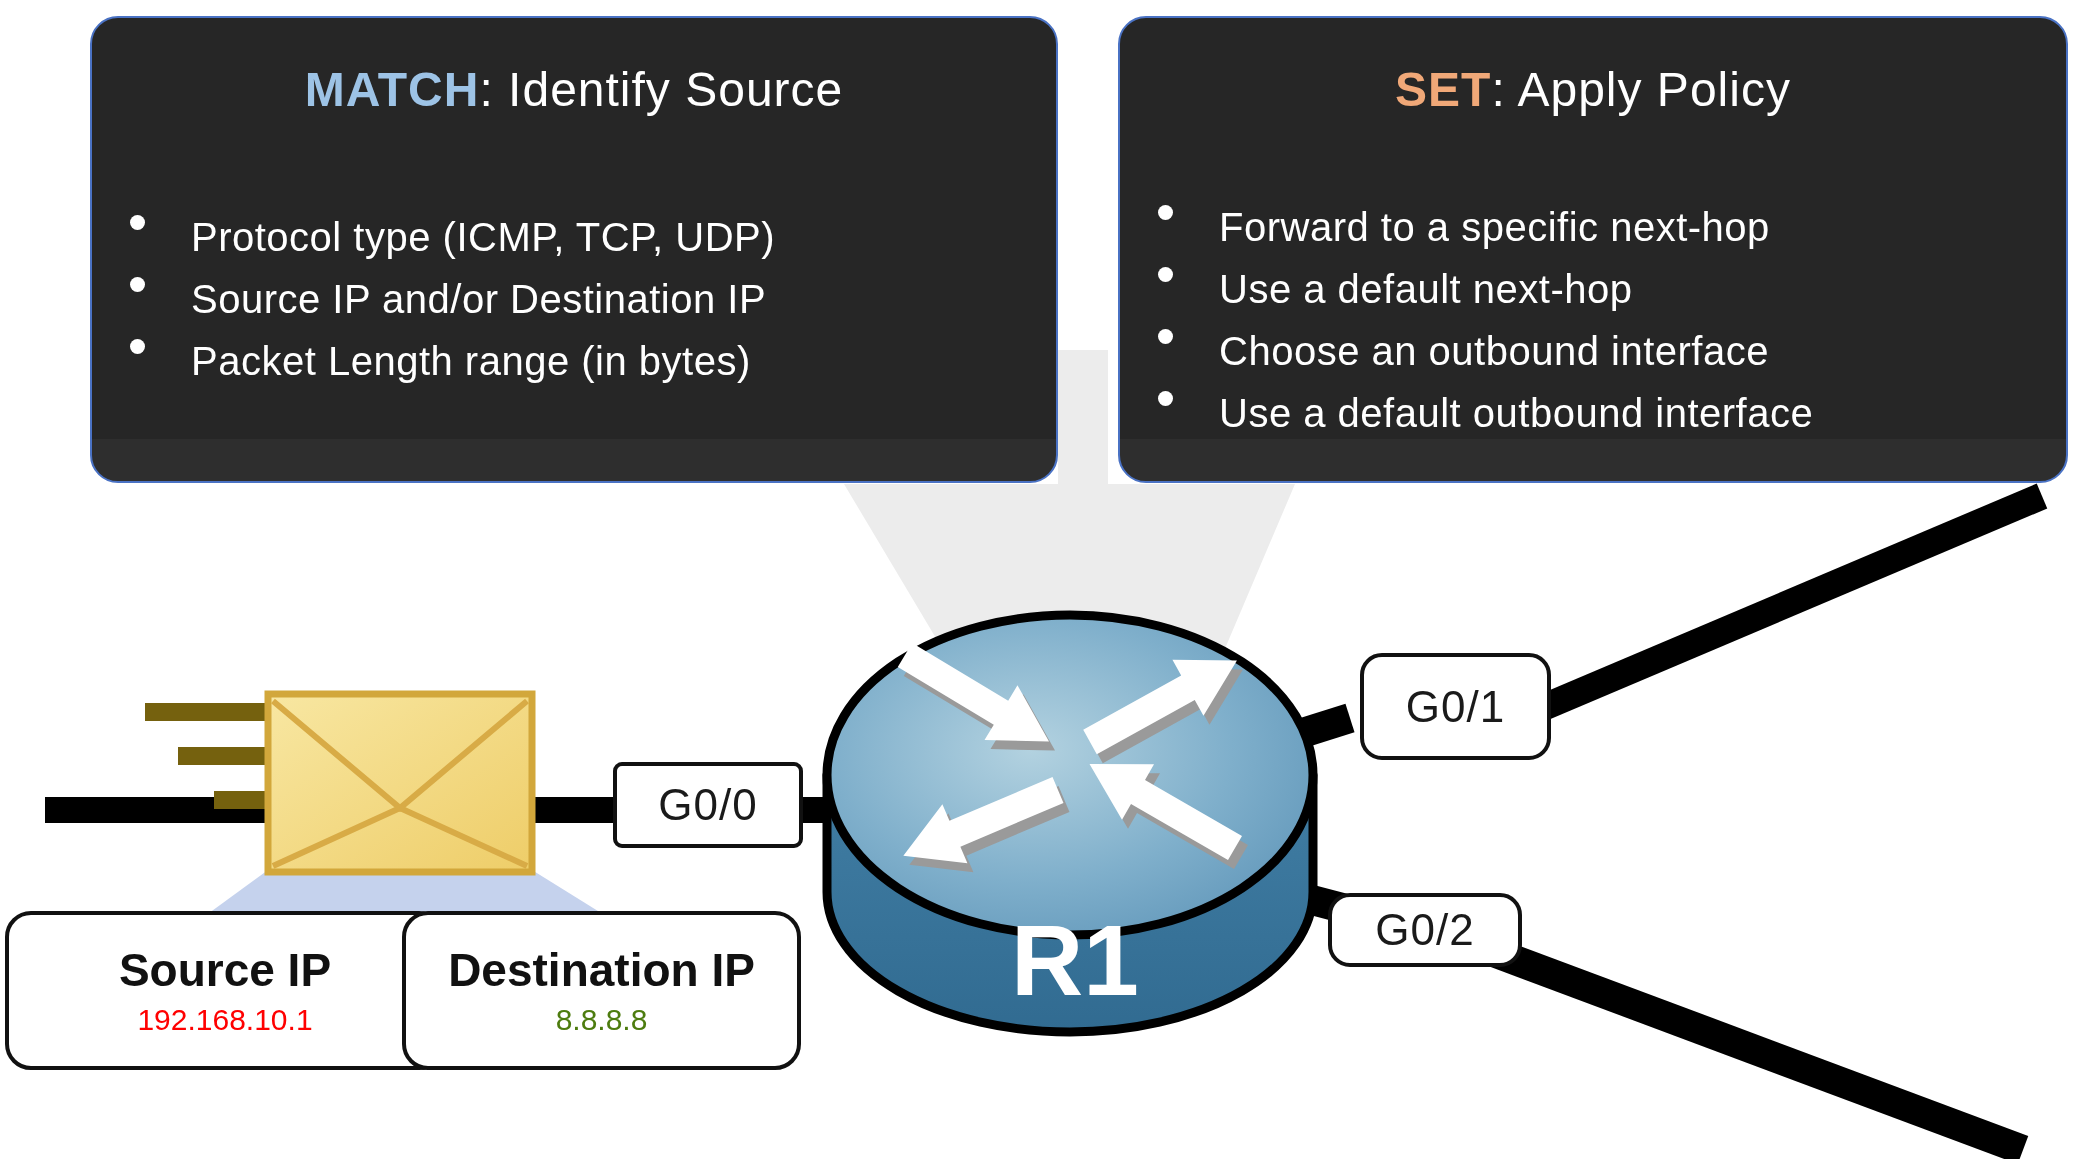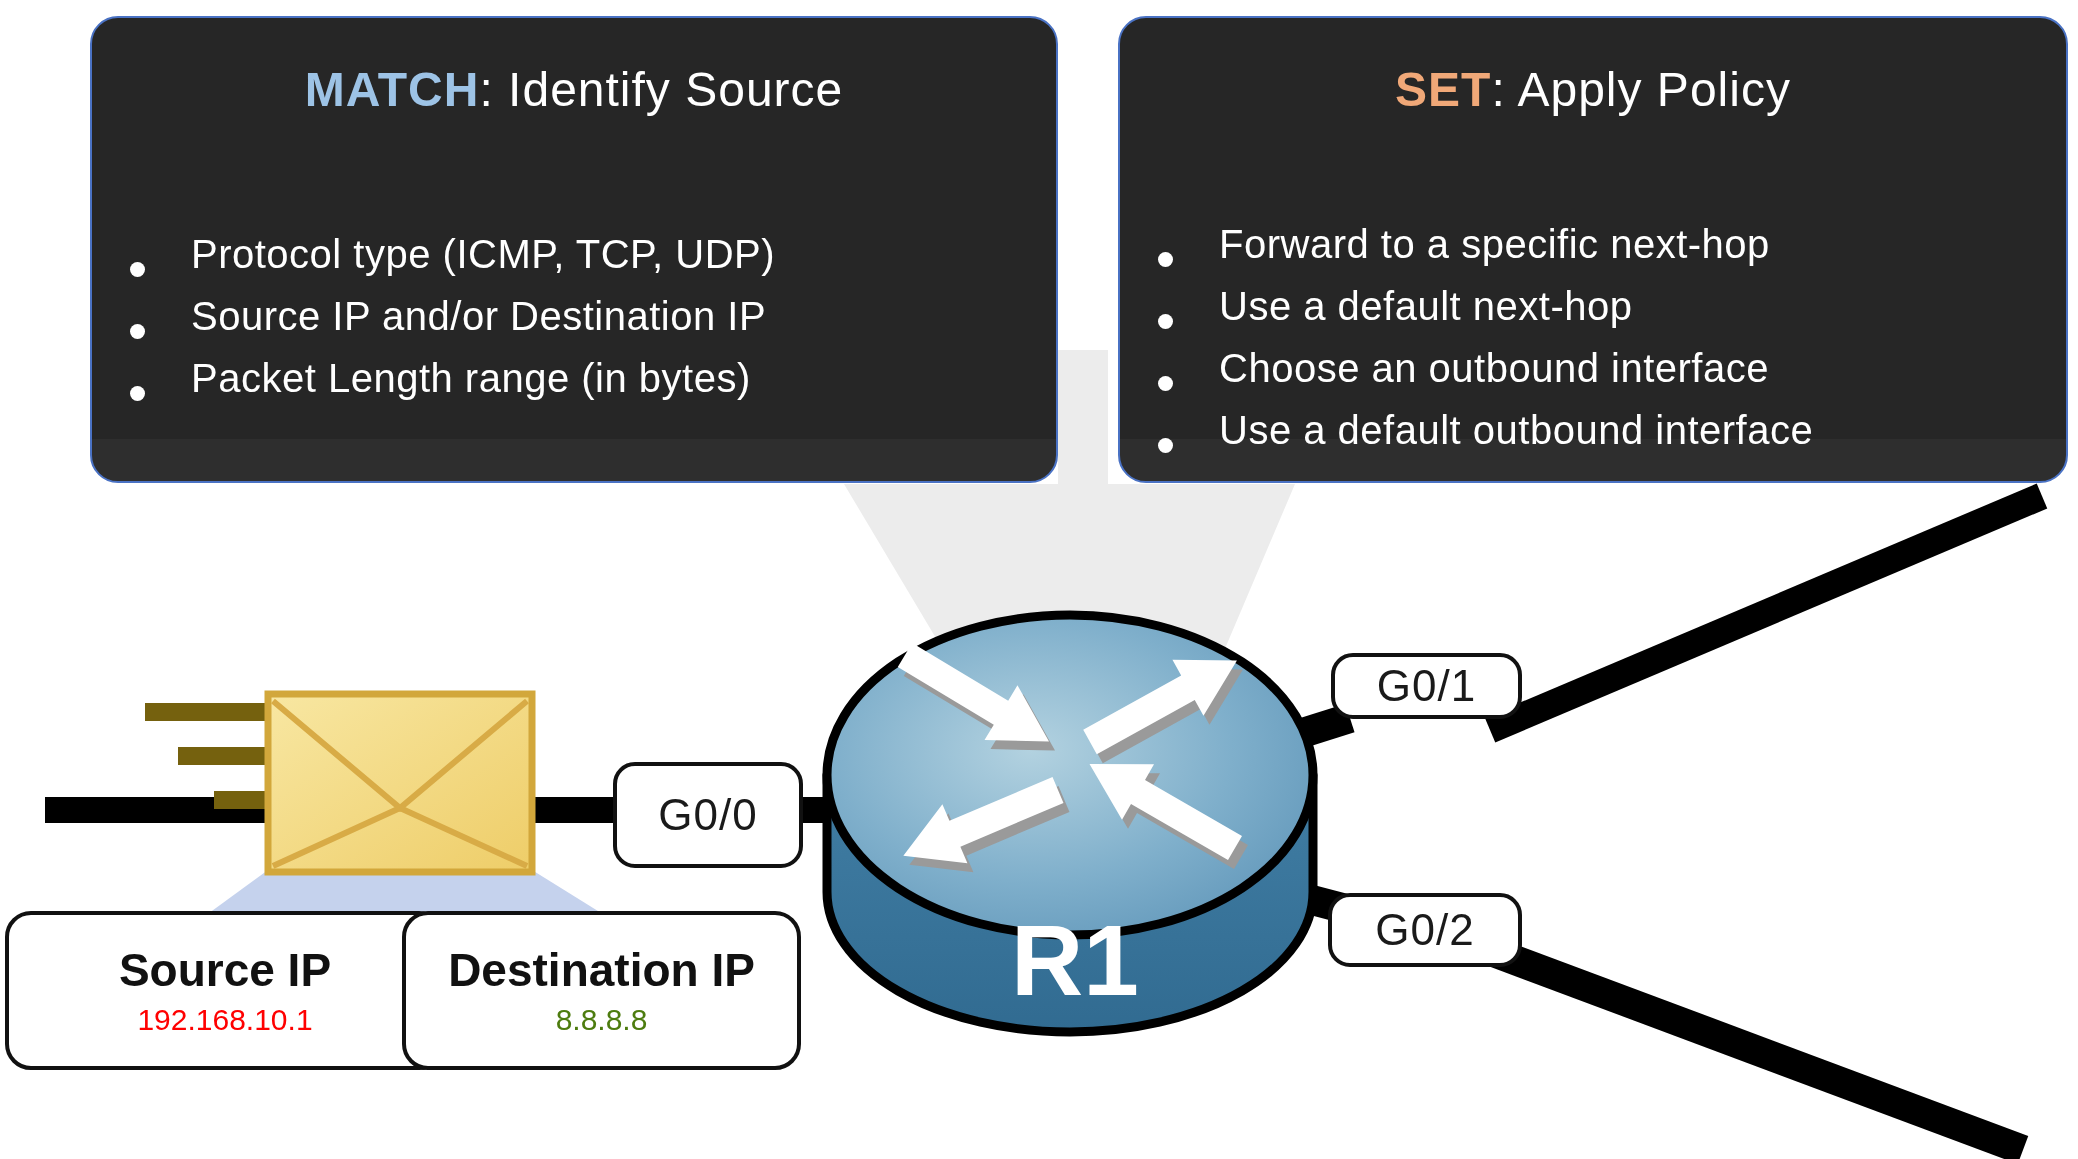--- a/index.html
+++ b/index.html
@@ -19,36 +19,36 @@
   .dark-box.set{left:1118px;width:950px;}
   .box-title{
     margin-top:44px;text-align:center;font-size:48px;letter-spacing:1px;
     color:#ffffff;font-weight:400;white-space:nowrap;
   }
   .box-title .kw{font-weight:700;}
   .match .kw{color:#9DC3E6;}
   .set .kw{color:#F0A878;}
   .bullets{margin-top:98px;padding-left:38px;}
   .dark-box.set .bullets{margin-top:88px;}
-  .bullet-row{display:flex;align-items:flex-end;height:62px;}
+  .bullet-row{display:flex;align-items:flex-start;height:62px;}
   .bullet-row .dot{
     width:15px;height:15px;border-radius:50%;background:#ffffff;flex:0 0 auto;
   }
   .bullet-row .bullet-text{
     margin-left:46px;font-size:40px;letter-spacing:0.5px;color:#ffffff;white-space:nowrap;
   }
 
   
   .if-label{
     position:absolute;z-index:3;background:#ffffff;border:4px solid #111111;
     border-radius:22px;box-sizing:border-box;display:flex;align-items:center;
     justify-content:center;font-size:44px;color:#1a1a1a;letter-spacing:1px;
   }
-  .if-label.g00{left:613px;top:762px;width:190px;height:106px;}
-  .if-label.g01{left:1331px;top:653px;width:191px;height:66px;}
+  .if-label.g00{left:613px;top:762px;width:190px;height:86px;border-radius:9px;}
+  .if-label.g01{left:1360px;top:653px;width:191px;height:107px;}
   .if-label.g02{left:1328px;top:893px;width:194px;height:74px;}
 
   
   .ip-box{
     position:absolute;top:911px;height:159px;z-index:3;background:#ffffff;
     border:4px solid #111111;border-radius:26px;box-sizing:border-box;
     display:flex;flex-direction:column;align-items:center;justify-content:center;
   }
   .ip-box.source{left:5px;width:440px;}
   .ip-box.dest{left:402px;width:399px;}

